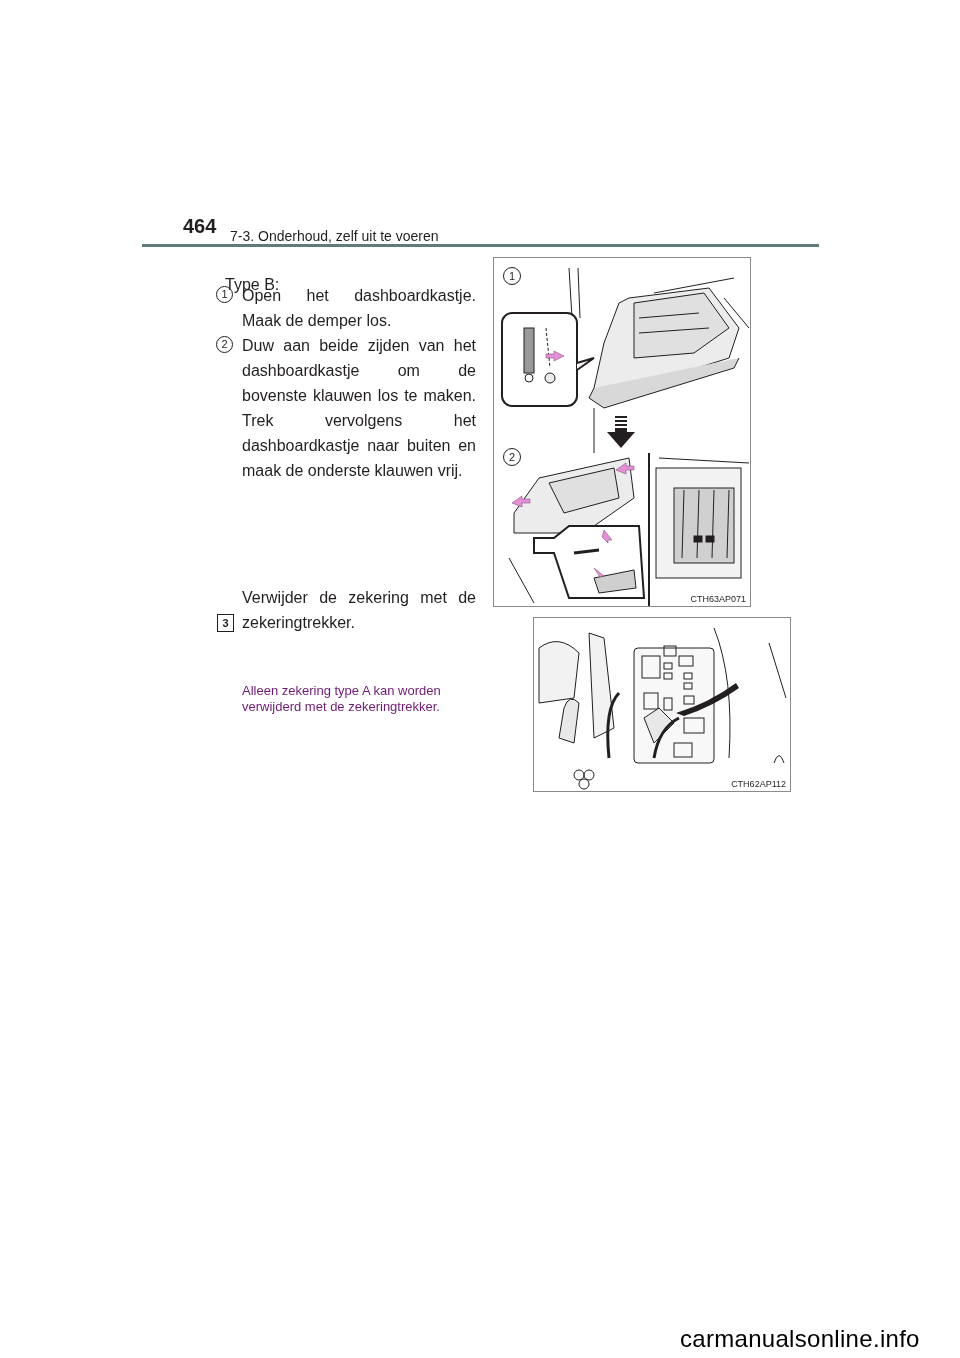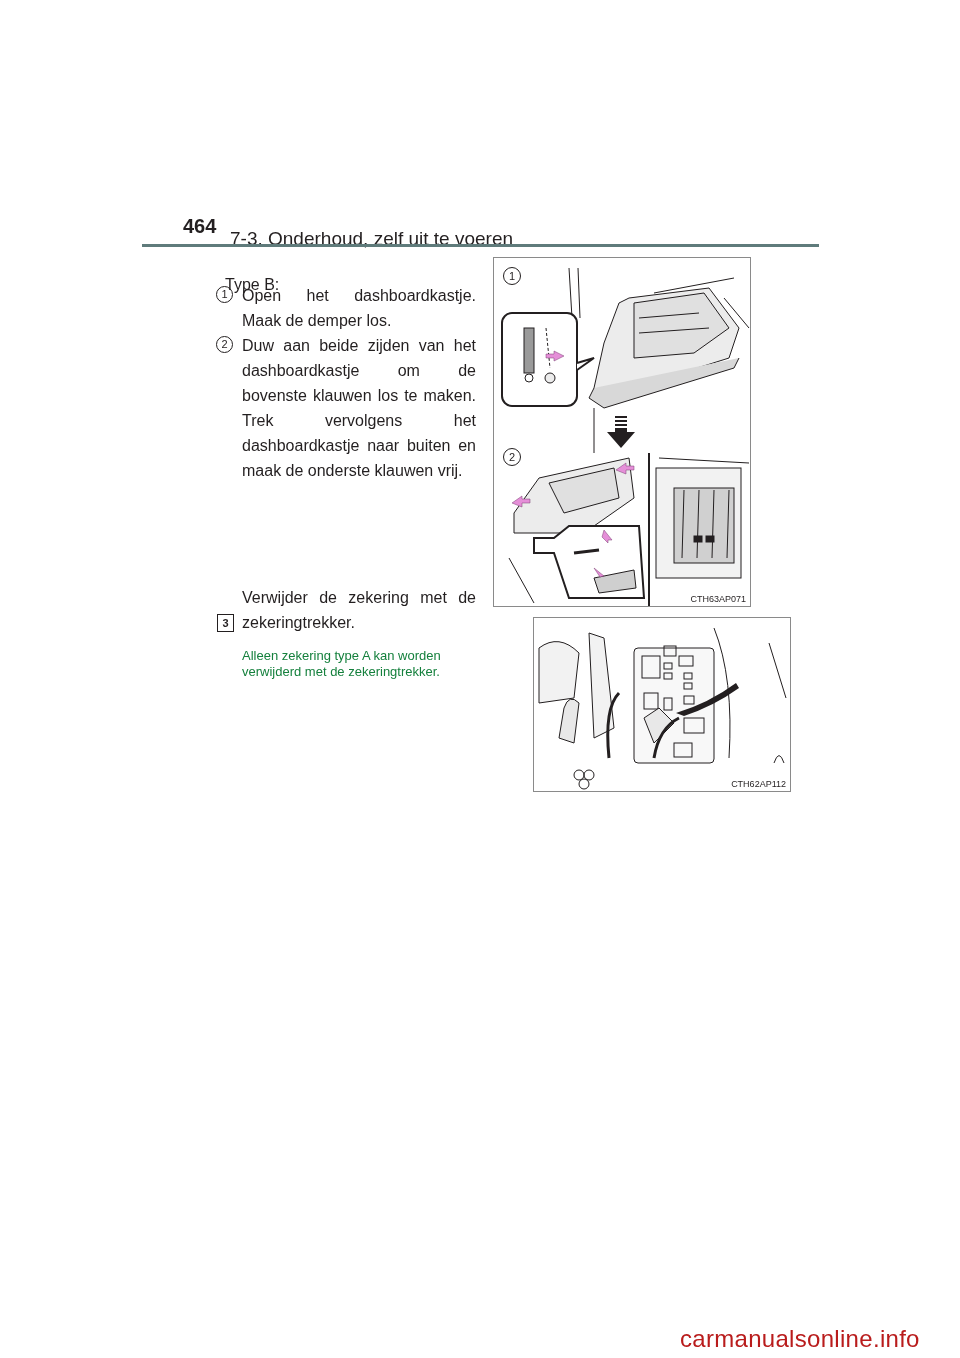--- a/index.html
+++ b/index.html
@@ -1,32 +1,32 @@
 <!DOCTYPE html>
 <html><head>
 <meta charset="utf-8">
 <style>
   html, body { margin:0; padding:0; }
   body { width:960px; height:1358px; background:#fff; position:relative; overflow:hidden;
          font-family:"Liberation Sans", sans-serif; color:#231f20; }
   .page-num { position:absolute; left:183px; top:215px; font-size:20px; font-weight:bold; }
-  .section-title { position:absolute; left:230px; top:228px; font-size:19px;text-decoration:underline; }
+  .section-title { position:absolute; left:230px; top:228px; font-size:14px; }
   .header-rule { position:absolute; left:142px; top:244px; width:677px; height:3px; background:#5f7b7b; }
   .type-label { position:absolute; left:225px; top:256px; font-size:16px;margin-top:20px; }
   .step { position:absolute; left:242px; width:234px; font-size:16px; line-height:25px; text-align:justify; }
   .step-num { position:absolute; left:-26px; top:3px; width:15px; height:15px; border:1px solid #231f20;
               border-radius:50%; font-size:11px; line-height:15px; text-align:center; }
   .step-box { position:absolute; left:217px; width:15px; height:16px; border:1px solid #231f20;
               font-size:11px; font-weight:bold; line-height:16px; text-align:center; }
-  .note { position:absolute; left:242px; top:648px; width:234px; font-size:13px; line-height:16px; color:#15803d; }
+  .note { position:absolute; left:242px; top:683px; width:234px; font-size:13px; line-height:16px; color:#701a75; }
   .figure { position:absolute; border:1px solid #8a8a8a; background:#fff; overflow:hidden; }
   .fig-code { position:absolute; right:4px; bottom:2px; font-size:9px; color:#231f20; }
   .fig-circle { position:absolute; width:16px; height:16px; border:1.5px solid #231f20; border-radius:50%;
                 font-size:11px; line-height:16px; text-align:center; background:#fff; }
-  .watermark { position:absolute; left:680px; top:1325px; font-size:24px; color:#b91c1c; letter-spacing:0.3px; }
+  .watermark { position:absolute; left:680px; top:1325px; font-size:24px; color:#000000; letter-spacing:0.3px; }
 </style>
 </head>
 <body>
 
 <div class="page-num">464</div>
 <div class="section-title">7-3. Onderhoud, zelf uit te voeren</div>
 <div class="header-rule"></div>
 
 <div class="type-label">Type B:</div>
 

